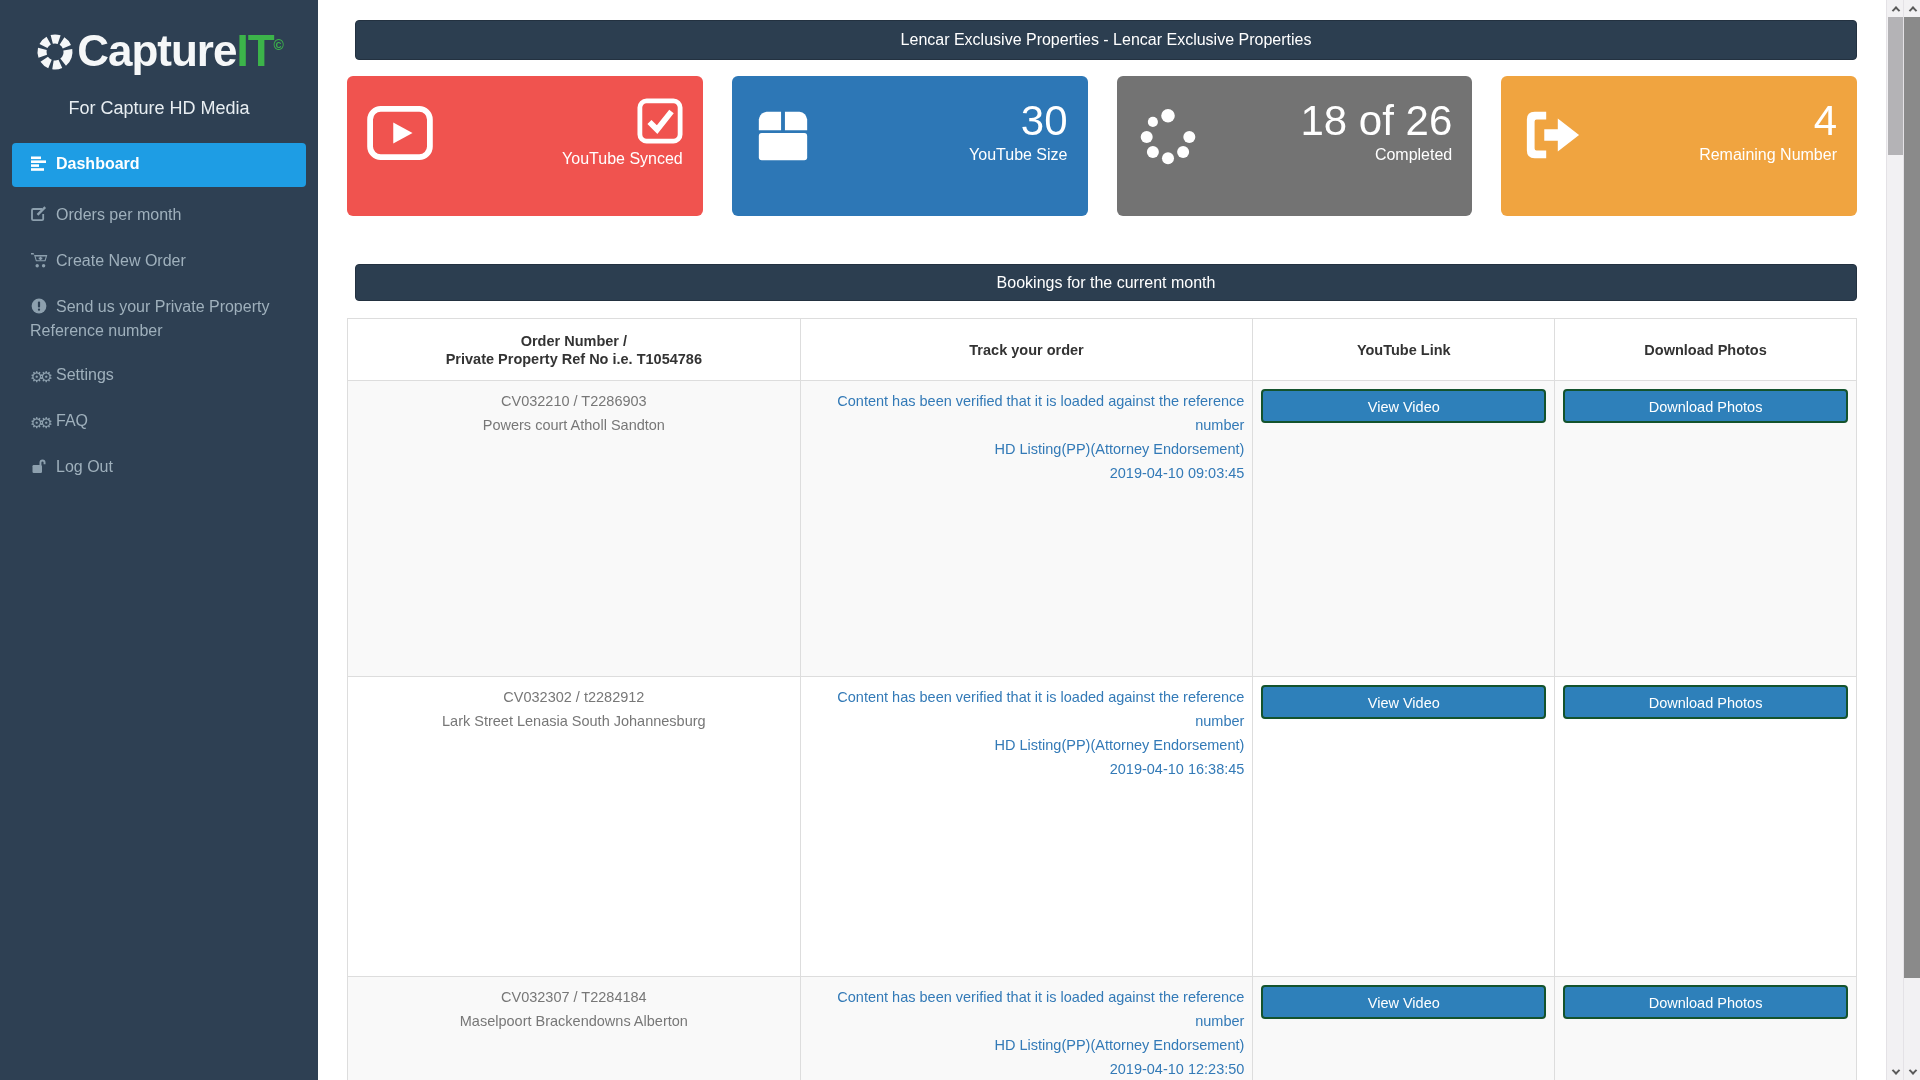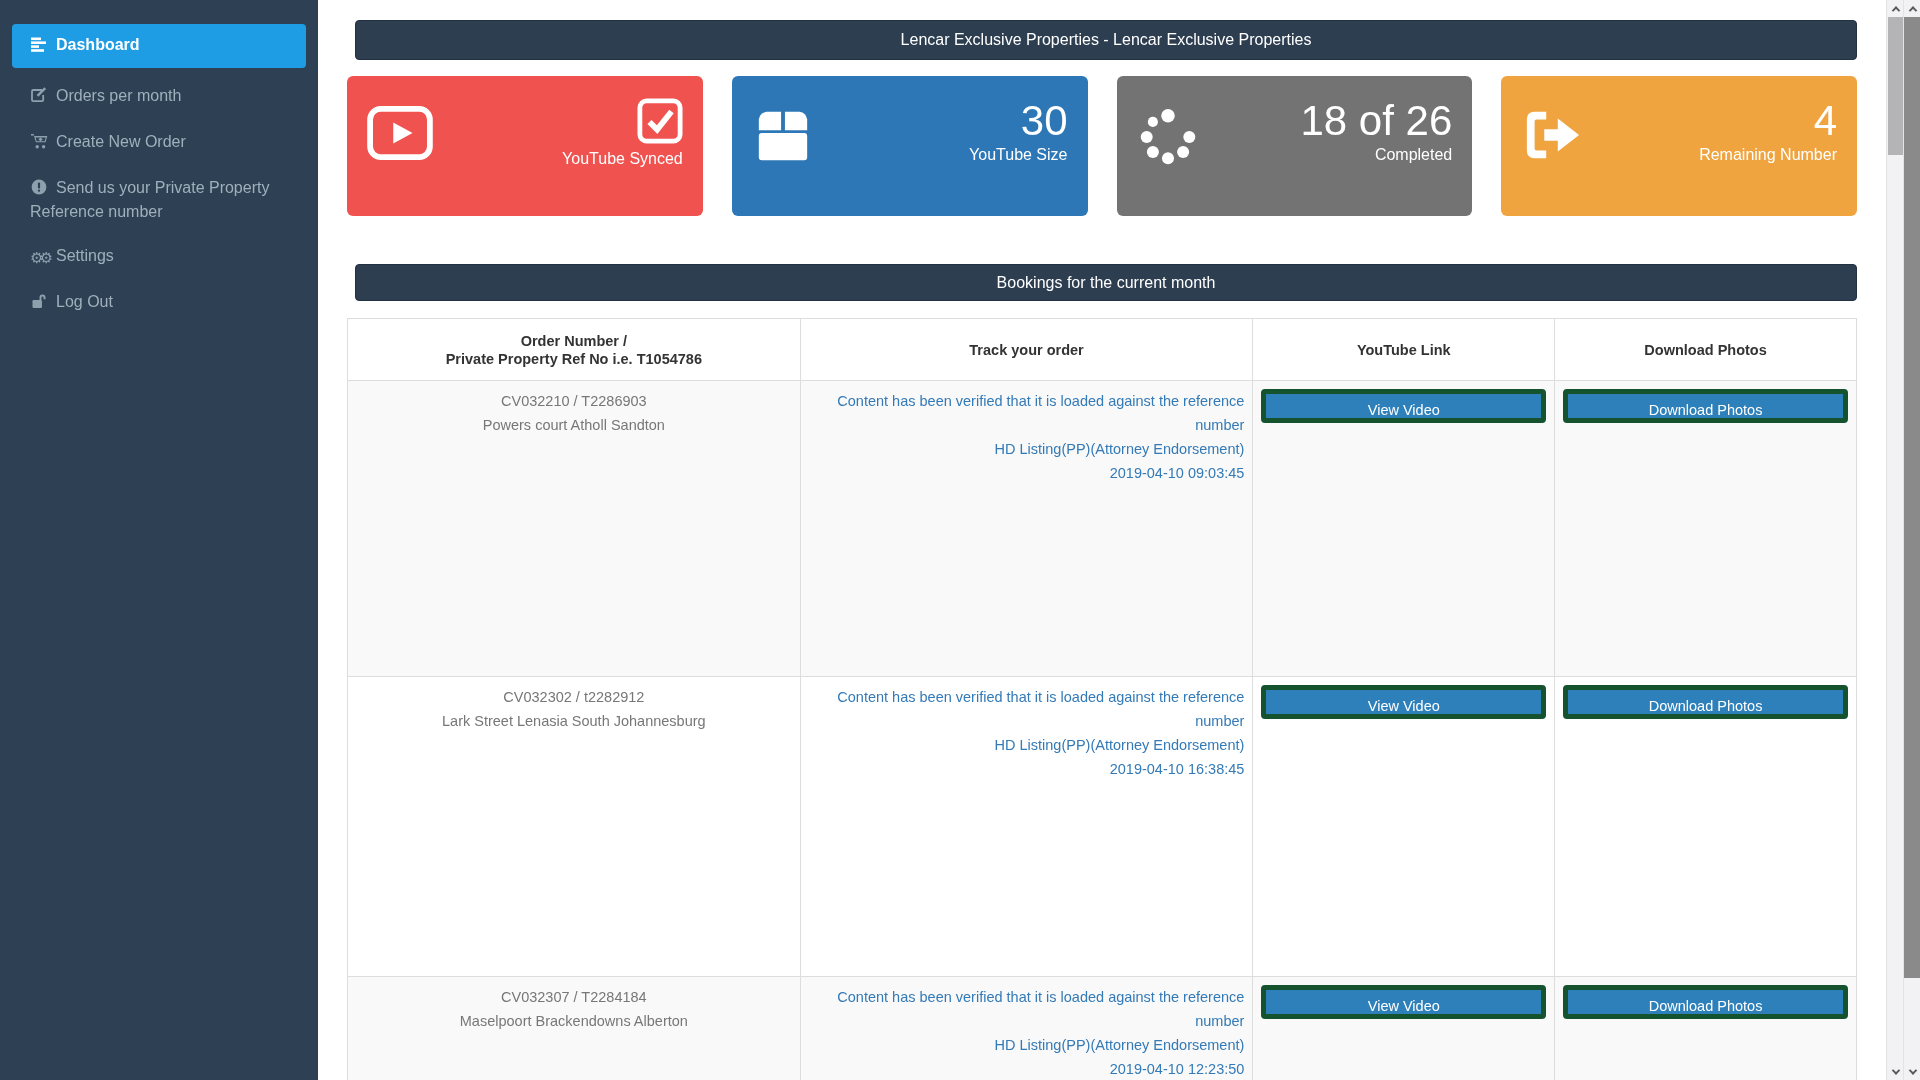--- a/index.html
+++ b/index.html
@@ -41,40 +41,50 @@
   .tbl th { height:62px; vertical-align:middle; text-align:center; font-size:14.5px; color:#333; font-weight:bold; line-height:18px; }
   .tbl .col-order { width:30%; }
   .tbl .col-track { width:30%; }
   .tbl .col-yt { width:20%; }
   .tbl .col-dl { width:20%; }
   .row-a { background:#f9f9f9; }
   .row-b { background:#ffffff; }
   .cell-order { text-align:center; color:#777; font-size:14.5px; line-height:24px;margin-top:48px; }
   .cell-track { text-align:right; color:#337ab7; font-size:14.5px; line-height:24px; }
   .r0 td { height:296px; } .r1 td { height:300px; } .r2 td { height:260px; }
-  .btn { display:block; width:100%; background:#2e80ba; border:5px solid #14532d; border-radius:4px; color:#fff; font-size:14.5px; height:34px; line-height:32px; text-align:center; cursor:pointer; font-family:"Liberation Sans",sans-serif; }
+  .btn { display:block; width:100%; background:#2e80ba; border:2px solid #14532d; border-radius:4px; color:#fff; font-size:14.5px; height:34px; line-height:32px; text-align:center; cursor:pointer; font-family:"Liberation Sans",sans-serif; }
 
   
   .scrollers { width:34px; flex:none; display:flex; }
   .sb { width:17px; height:1080px; background:#f2f1f3; position:relative; border-left:1px solid #e4e2e6; }
   .sb .arrow { position:absolute; left:0; width:17px; height:17px; display:flex; align-items:center; justify-content:center; }
   .sb .arrow.up { top:0; } .sb .arrow.down { bottom:0; }
   .chev { width:6px; height:6px; border-left:2px solid #5a5a5a; border-bottom:2px solid #5a5a5a; }
   .chev.u { transform:rotate(135deg) translate(1px,-1px); }
   .chev.d { transform:rotate(-45deg) translate(1px,-1px); }
   .thumb { position:absolute; left:1px; width:15px; }
   .sb-inner .thumb { top:17px; height:138px; background:#b4b3b6; }
   .sb-outer .thumb { top:17px; height:961px; background:#8a8a8a; left:0; width:17px; }
 </style>
 </head>
 <body>
 
 <div class="app">
 
   <div class="sidebar">
+    <div class="logo-wrap">
+      <div class="logo">
+        <span class="logo-aperture">
+          <svg width="40" height="40" viewBox="0 0 40 40">
+              <circle cx="20" cy="20" r="13" fill="none" stroke="#f5f7f8" stroke-width="9" stroke-dasharray="7.5 3.2" transform="rotate(18 20 20)"></circle>
+            </svg>
+        </span><span class="cap">Capture</span><span class="it">IT</span><sup>©</sup>
+      </div>
+      <div class="tagline">For Capture HD Media</div>
+    </div>
 
     <div class="nav">
       <div class="nav-item active">
         <span class="ni-icon">
           <svg width="16" height="15" viewBox="0 0 16 15" fill="currentColor">
               <rect x="0" y="0.5" width="10" height="2.6"></rect>
               <rect x="0" y="4.4" width="15" height="2.6"></rect>
               <rect x="0" y="8.3" width="8" height="2.6"></rect>
               <rect x="0" y="12.2" width="13" height="2.6"></rect>
             </svg>
@@ -109,20 +119,23 @@
               <rect x="6.9" y="3.4" width="2.2" height="6" rx="1" fill="#2e4053"></rect>
               <rect x="6.9" y="10.6" width="2.2" height="2.2" rx="1" fill="#2e4053"></rect>
             </svg>
         </span><span>Send us your Private Property Reference number</span>
       </div>
 
       <div class="nav-item">
         <span class="ni-icon gear2">⚙⚙</span><span>Settings</span>
       </div>
 
+      <div class="nav-item">
+        <span class="ni-icon gear2">⚙⚙</span><span>FAQ</span>
+      </div>
 
       <div class="nav-item">
         <span class="ni-icon">
           <svg width="16" height="16" viewBox="0 0 16 16" fill="currentColor">
               <rect x="1.5" y="7" width="9.5" height="8" rx="1.2"></rect>
               <path d="M8.5 7 V4.6 Q8.5 1.6 11.5 1.6 Q14.5 1.6 14.5 4.6 V6.2 H12.6 V4.6 Q12.6 3.4 11.5 3.4 Q10.4 3.4 10.4 4.6 V7 Z"></path>
             </svg>
         </span><span>Log Out</span>
       </div>
     </div>

